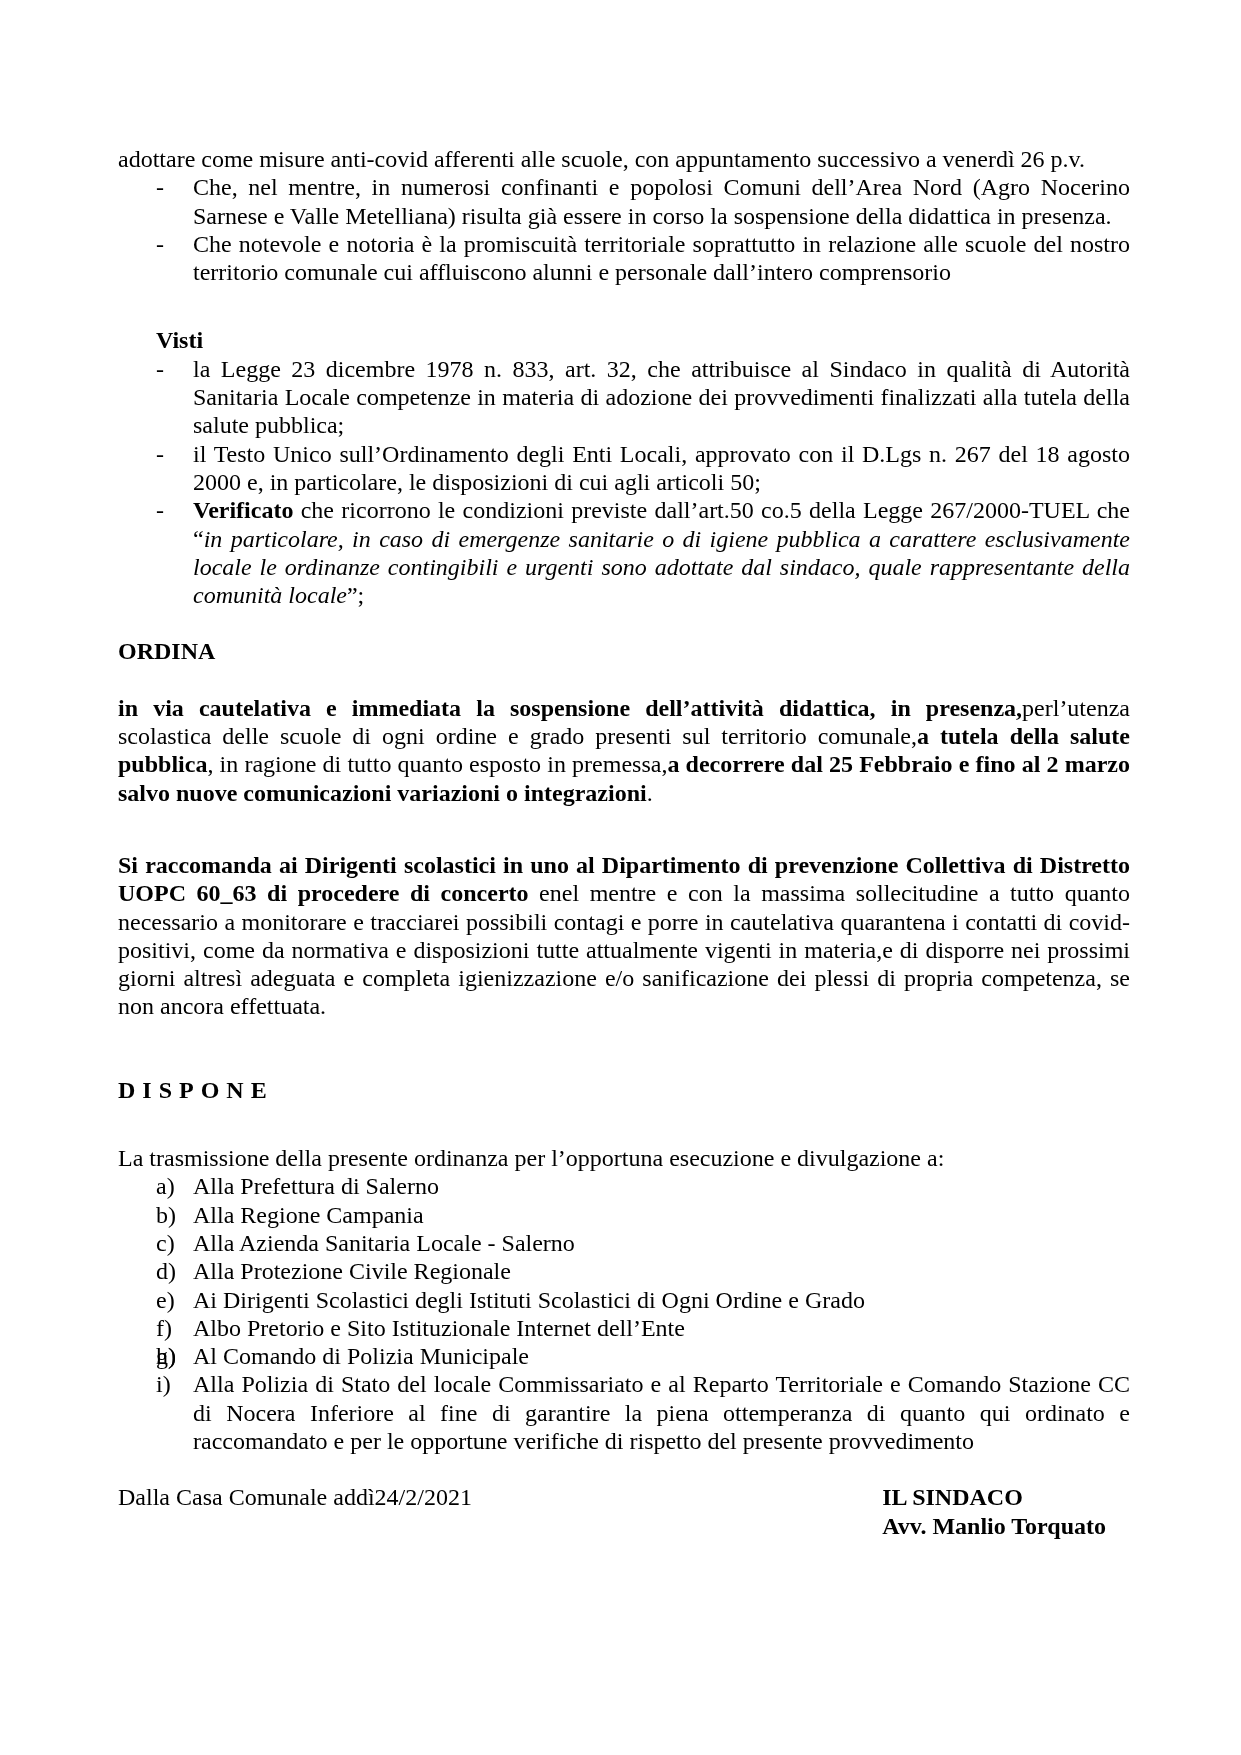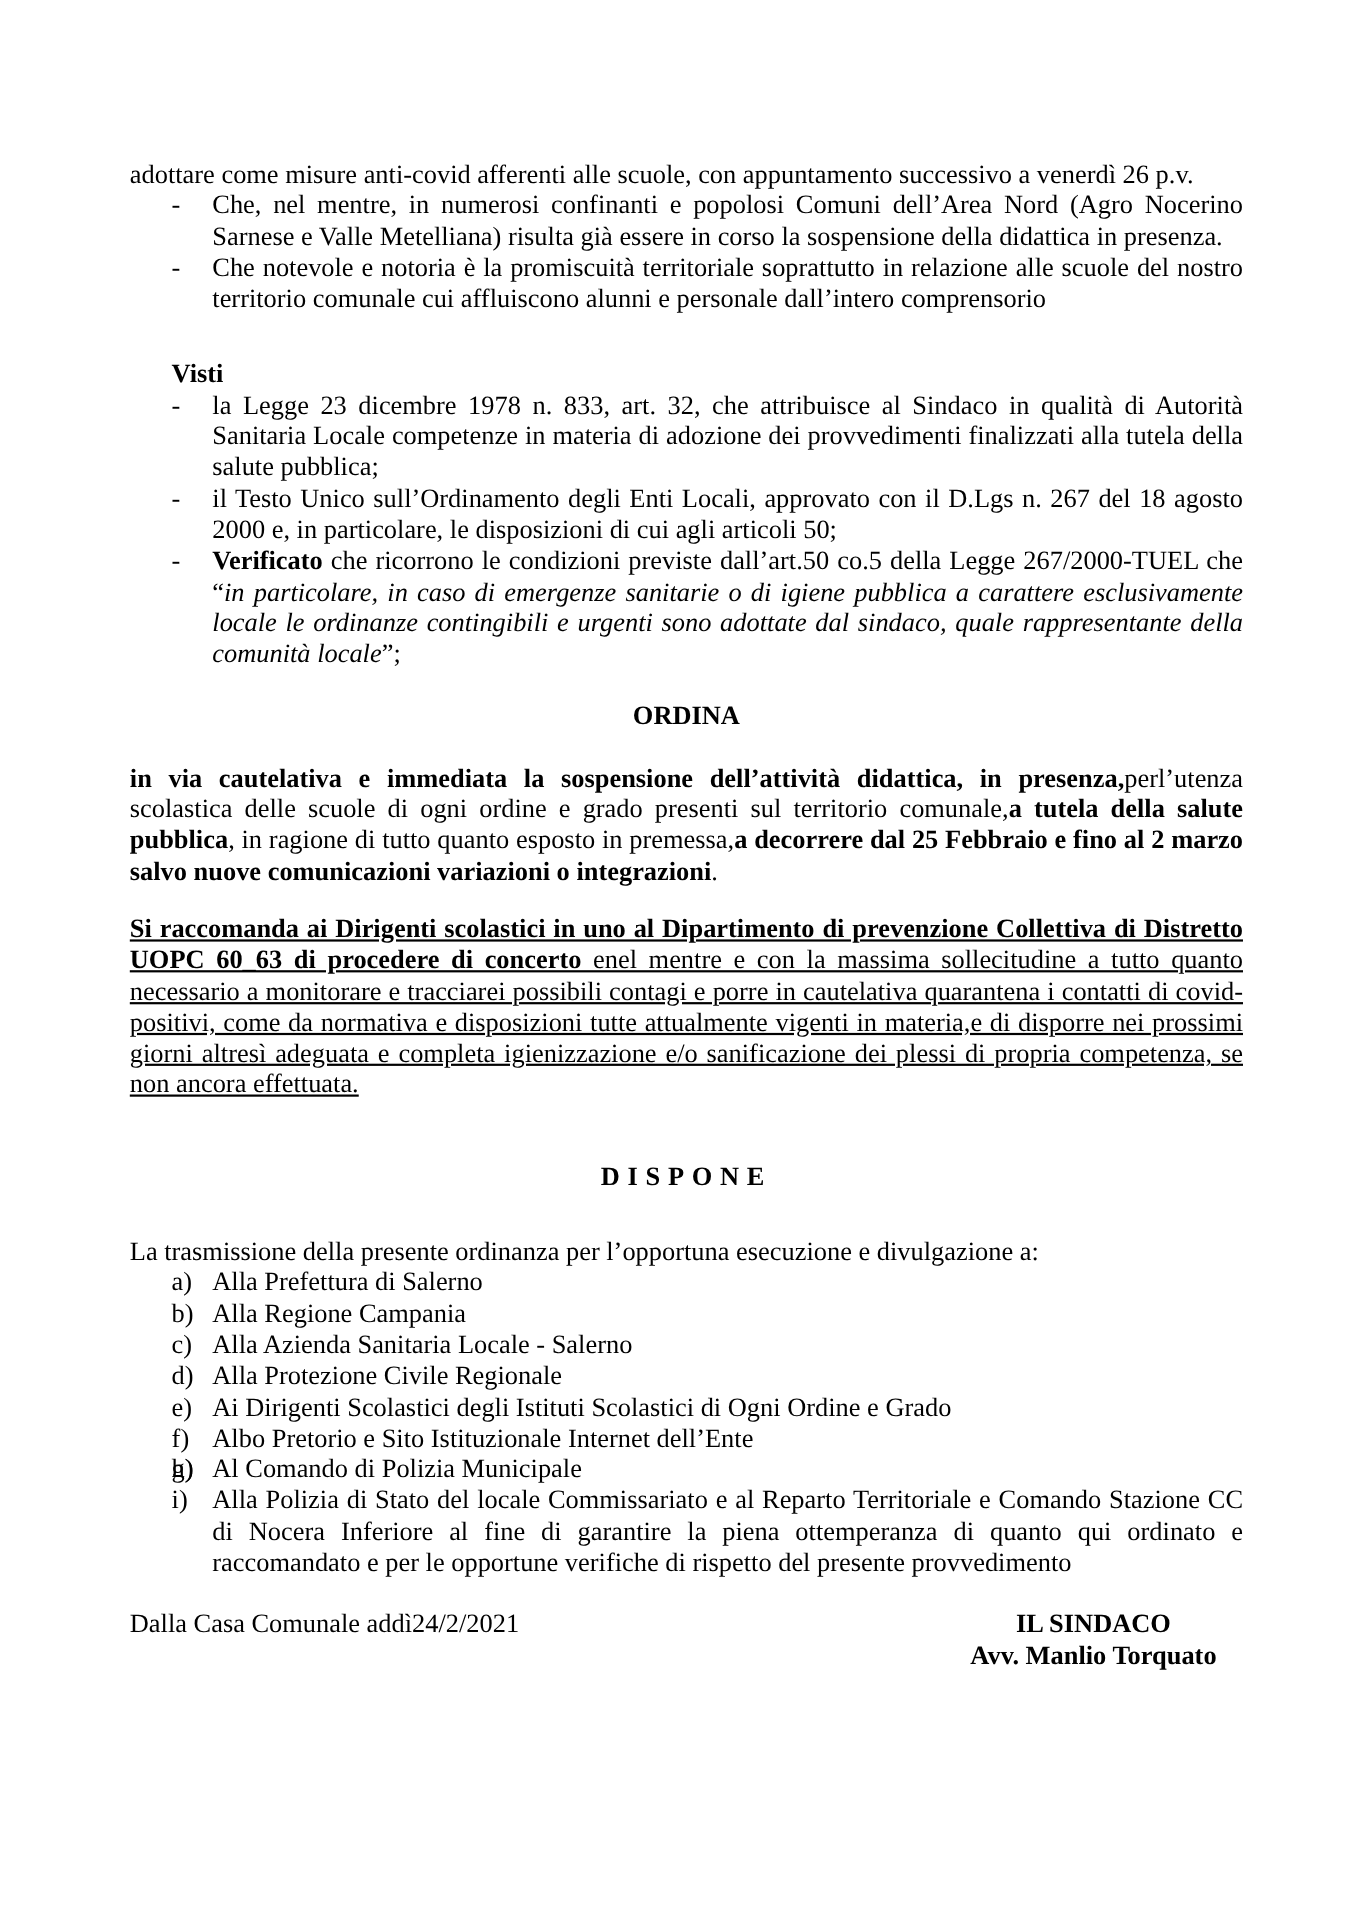--- a/index.html
+++ b/index.html
@@ -7,32 +7,32 @@
   .page {
     position: absolute; left: 118px; top: 145px; width: 1012px;
     font-family: "Liberation Serif", serif; font-size: 24px; line-height: 28.3px;
   }
   p { margin: 0; text-align: justify; }
   .just-last { text-align-last: left; }
   .dash-list { list-style: none; margin: 0; padding: 0; }
   .dash-item { position: relative; padding-left: 75px; text-align: justify; }
   .dash-item .bullet { position: absolute; left: 38px; top: 0; }
   .heading-visti { font-weight: bold; margin-left: 38px; margin-top: 40px; }
-  .section-title { text-align: center; font-weight: bold; }
+  .section-title { text-align: left; font-weight: bold; }
   .ordina { margin-top: 28px; margin-bottom: 28px; }
   .dispone { margin-top: 55px; margin-bottom: 40px; letter-spacing: 7px; }
   .b { font-weight: bold; }
   .i { font-style: italic; }
-  .para2 { margin-top: 24px; text-decoration: underline; }
+  .para2 { margin-top: 44px; }
   .alpha-list { list-style: none; margin: 0; padding: 0; }
   .alpha-item { position: relative; padding-left: 75px; text-align: justify; }
   .alpha-item .mark { position: absolute; left: 38px; top: 0; }
   .footer { position: relative; margin-top: 28px; height: 60px; }
   .footer .place { position: absolute; left: 0; top: 0; }
-  .footer .sign { position: absolute; right: 24px; top: 0; text-align: center; font-weight: bold; }
+  .footer .sign { position: absolute; right: 24px; top: 0; font-weight: bold; }
   .footer .sign .t { display: block; }
 </style>
 </head>
 <body>
 
 <div class="page">
 
   <p class="just-last">adottare come misure anti-covid afferenti alle scuole, con appuntamento successivo a venerdì 26 p.v.</p>
 
   <ul class="dash-list">

